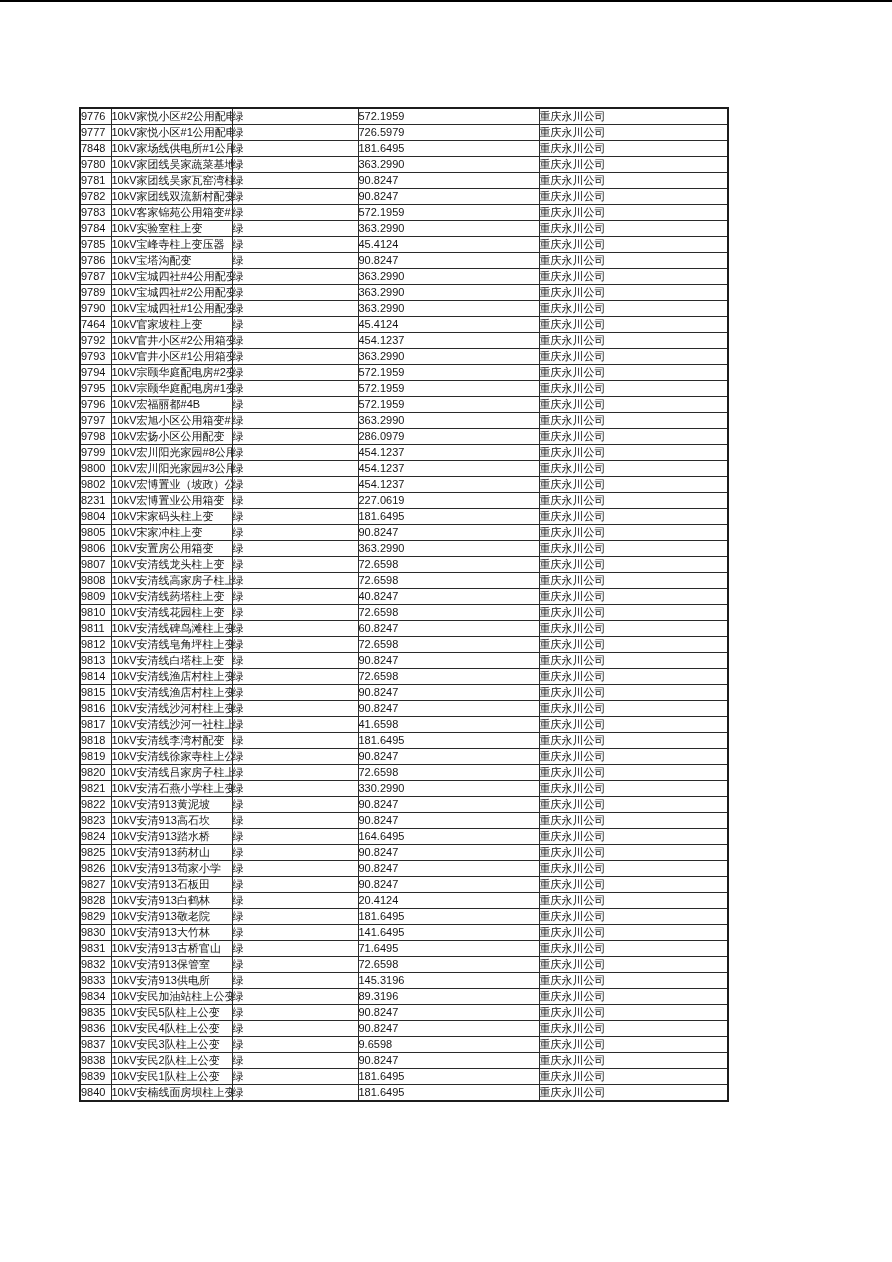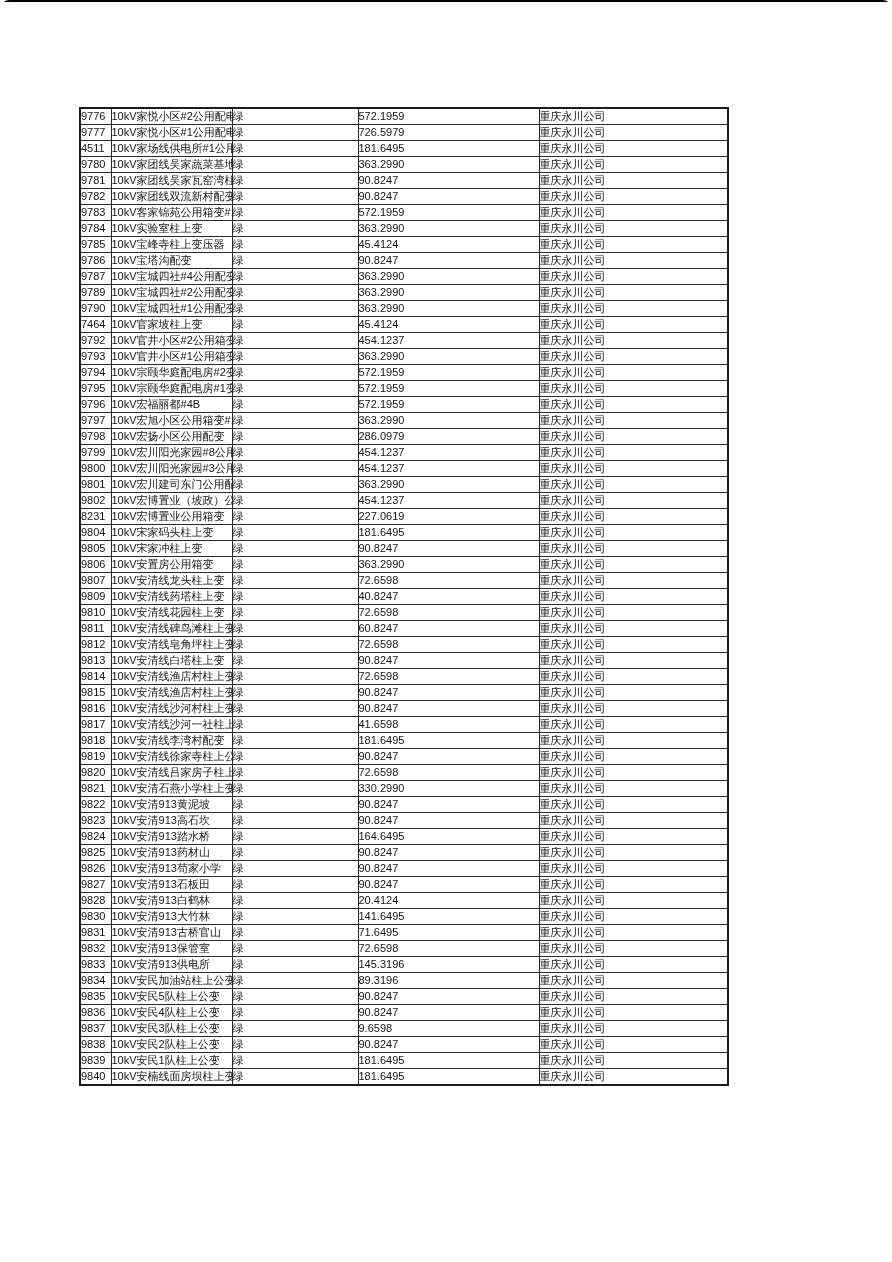--- a/index.html
+++ b/index.html
@@ -7,21 +7,20 @@
     padding: 0;
     background: #ffffff;
     font-family: "Liberation Sans", "DejaVu Sans", sans-serif;
   }
   .page {
     position: relative;
     width: 892px;
     height: 1262px;
     background: #ffffff;
     overflow: hidden;
-    border-radius: 9px;
   }
   .top-rule {
     position: absolute;
     top: 0;
     left: 0;
     width: 892px;
     height: 2px;
     background: #000000;
   }
   table.grid {
@@ -73,21 +72,21 @@
       <td class="c-company">重庆永川公司</td>
     </tr>
         <tr>
       <td class="c-id">9777</td>
       <td class="c-name">10kV家悦小区#1公用配电</td>
       <td class="c-status">绿</td>
       <td class="c-value">726.5979</td>
       <td class="c-company">重庆永川公司</td>
     </tr>
         <tr>
-      <td class="c-id">4511</td>
+      <td class="c-id">7848</td>
       <td class="c-name">10kV家场线供电所#1公用</td>
       <td class="c-status">绿</td>
       <td class="c-value">181.6495</td>
       <td class="c-company">重庆永川公司</td>
     </tr>
         <tr>
       <td class="c-id">9780</td>
       <td class="c-name">10kV家团线吴家蔬菜基地</td>
       <td class="c-status">绿</td>
       <td class="c-value">363.2990</td>
@@ -220,27 +219,20 @@
       <td class="c-company">重庆永川公司</td>
     </tr>
         <tr>
       <td class="c-id">9800</td>
       <td class="c-name">10kV宏川阳光家园#3公用</td>
       <td class="c-status">绿</td>
       <td class="c-value">454.1237</td>
       <td class="c-company">重庆永川公司</td>
     </tr>
         <tr>
-      <td class="c-id">9801</td>
-      <td class="c-name">10kV宏川建司东门公用配</td>
-      <td class="c-status">绿</td>
-      <td class="c-value">363.2990</td>
-      <td class="c-company">重庆永川公司</td>
-    </tr>
-        <tr>
       <td class="c-id">9802</td>
       <td class="c-name">10kV宏博置业（坡政）公</td>
       <td class="c-status">绿</td>
       <td class="c-value">454.1237</td>
       <td class="c-company">重庆永川公司</td>
     </tr>
         <tr>
       <td class="c-id">8231</td>
       <td class="c-name">10kV宏博置业公用箱变</td>
       <td class="c-status">绿</td>
@@ -269,20 +261,27 @@
       <td class="c-company">重庆永川公司</td>
     </tr>
         <tr>
       <td class="c-id">9807</td>
       <td class="c-name">10kV安清线龙头柱上变</td>
       <td class="c-status">绿</td>
       <td class="c-value">72.6598</td>
       <td class="c-company">重庆永川公司</td>
     </tr>
         <tr>
+      <td class="c-id">9808</td>
+      <td class="c-name">10kV安清线高家房子柱上</td>
+      <td class="c-status">绿</td>
+      <td class="c-value">72.6598</td>
+      <td class="c-company">重庆永川公司</td>
+    </tr>
+        <tr>
       <td class="c-id">9809</td>
       <td class="c-name">10kV安清线药塔柱上变</td>
       <td class="c-status">绿</td>
       <td class="c-value">40.8247</td>
       <td class="c-company">重庆永川公司</td>
     </tr>
         <tr>
       <td class="c-id">9810</td>
       <td class="c-name">10kV安清线花园柱上变</td>
       <td class="c-status">绿</td>
@@ -406,20 +405,27 @@
       <td class="c-name">10kV安清913石板田</td>
       <td class="c-status">绿</td>
       <td class="c-value">90.8247</td>
       <td class="c-company">重庆永川公司</td>
     </tr>
         <tr>
       <td class="c-id">9828</td>
       <td class="c-name">10kV安清913白鹤林</td>
       <td class="c-status">绿</td>
       <td class="c-value">20.4124</td>
+      <td class="c-company">重庆永川公司</td>
+    </tr>
+        <tr>
+      <td class="c-id">9829</td>
+      <td class="c-name">10kV安清913敬老院</td>
+      <td class="c-status">绿</td>
+      <td class="c-value">181.6495</td>
       <td class="c-company">重庆永川公司</td>
     </tr>
         <tr>
       <td class="c-id">9830</td>
       <td class="c-name">10kV安清913大竹林</td>
       <td class="c-status">绿</td>
       <td class="c-value">141.6495</td>
       <td class="c-company">重庆永川公司</td>
     </tr>
         <tr>

